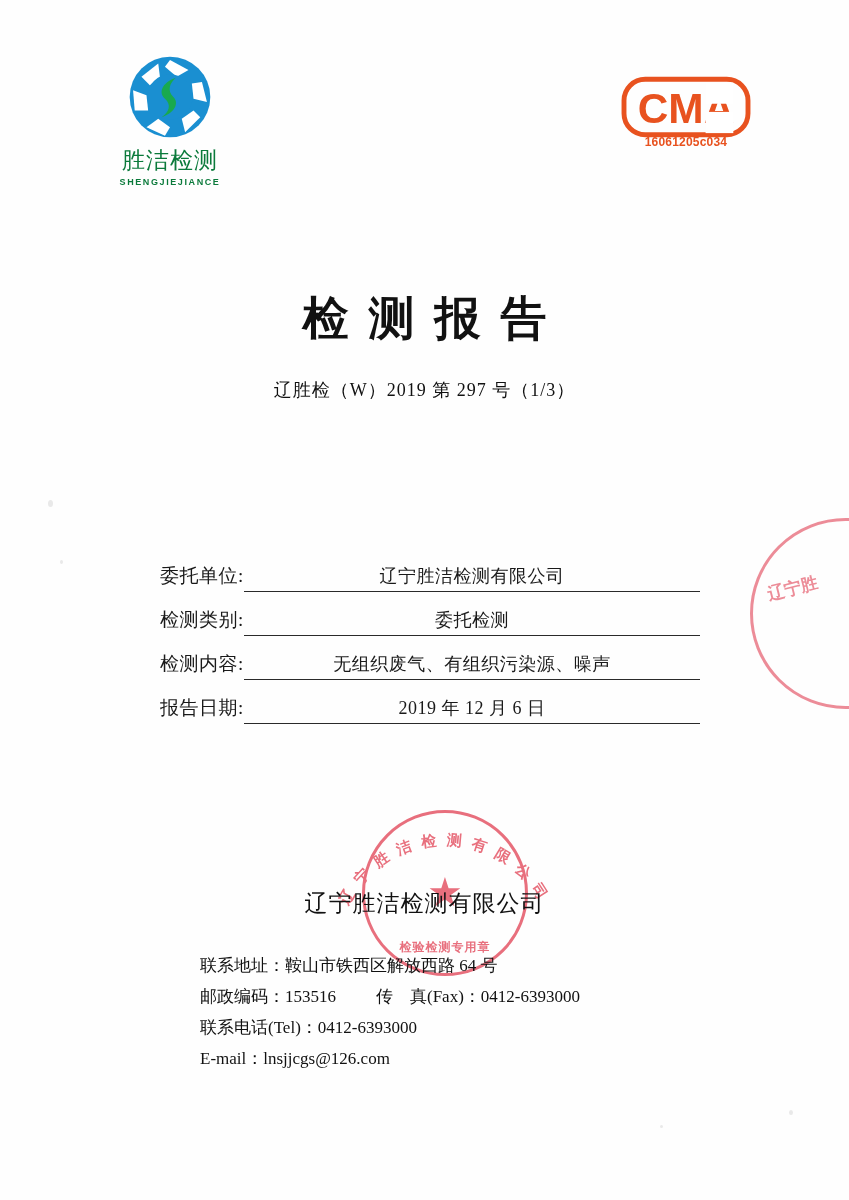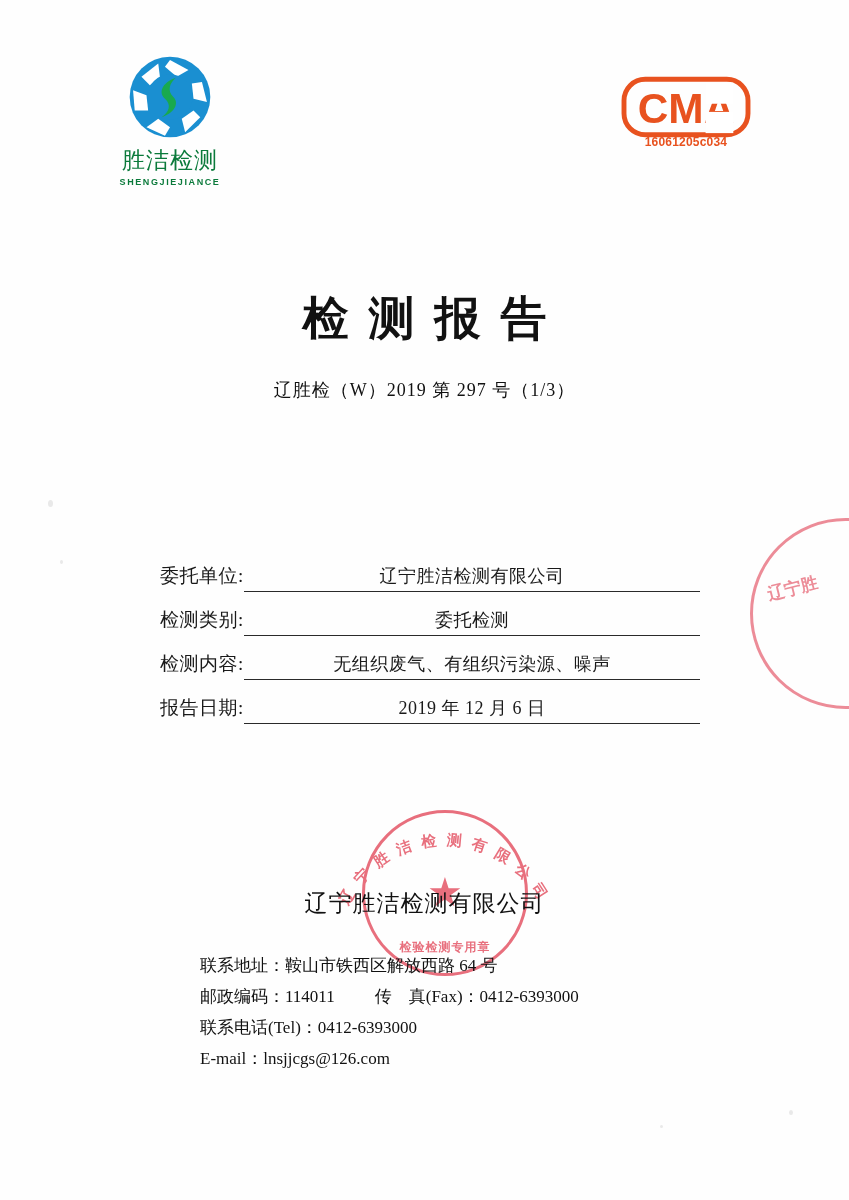--- a/index.html
+++ b/index.html
@@ -317,21 +317,21 @@
     <div class="stamp-bottom-text">检验检测专用章</div>
   </div>
 
   <div class="company-name">辽宁胜洁检测有限公司</div>
 
   <div class="contact">
     <div>
       <span>联系地址：</span><span>鞍山市铁西区解放西路 64 号</span>
     </div>
     <div>
-      <span>邮政编码：</span><span>114011</span><span class="gap-lg"></span><span>传　真(Fax)：</span><span>0412-6393000</span>
+      <span>邮政编码：</span><span>153516</span><span class="gap-lg"></span><span>传　真(Fax)：</span><span>0412-6393000</span>
     </div>
     <div>
       <span>联系电话(Tel)：</span><span>0412-6393000</span>
     </div>
     <div>
       <span>E-mail：</span><span>lnsjjcgs@126.com</span>
     </div>
   </div>
 
 </div>

